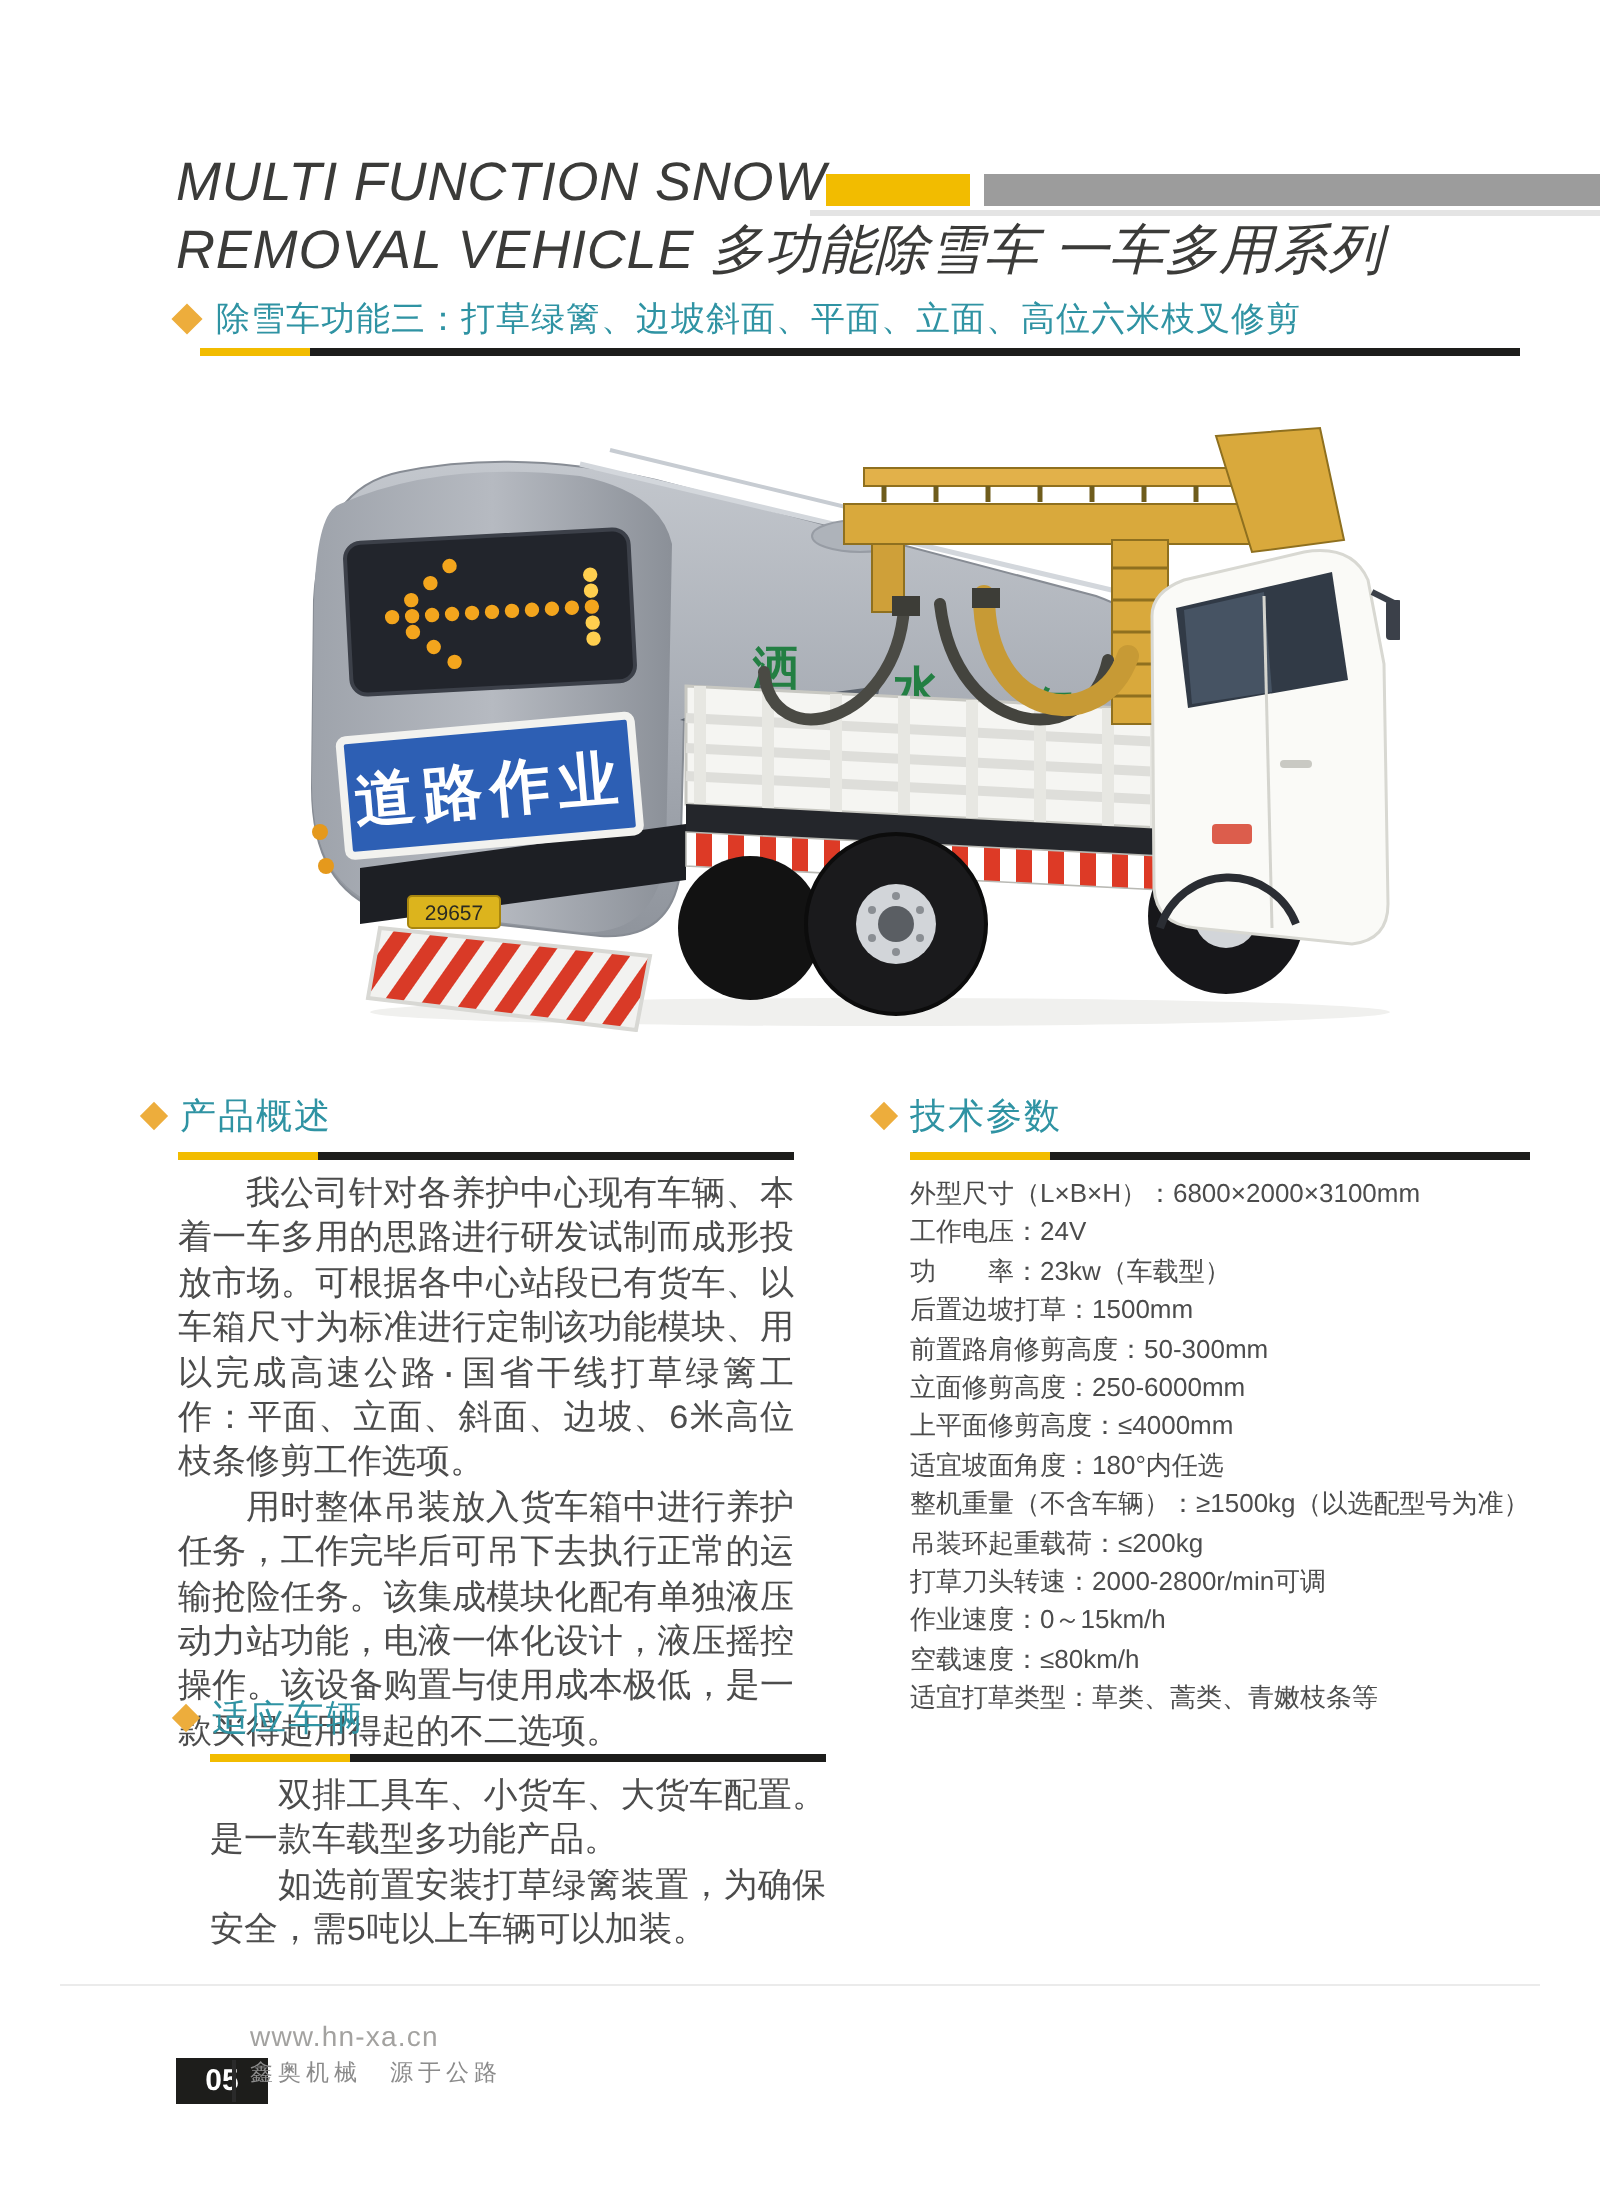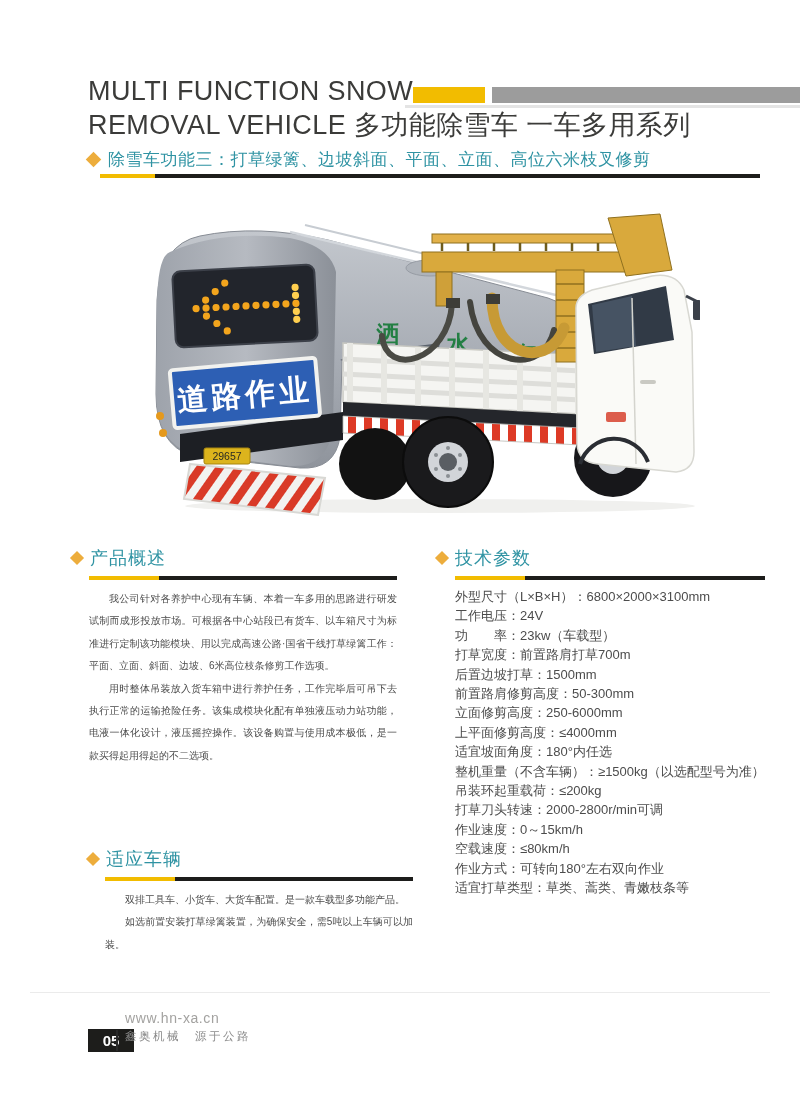--- a/index.html
+++ b/index.html
@@ -3,40 +3,40 @@
 <meta charset="utf-8">
 <style>
   html,body{margin:0;padding:0;background:#ffffff;}
   .page{
     position:relative;width:800px;height:1093px;background:#ffffff;overflow:hidden;
     font-family:"Liberation Sans","DejaVu Sans",sans-serif;color:#4c4c4c;
   }
   .abs{position:absolute;}
 
   
-  .title{left:88px;top:74px;font-size:27px;line-height:34px;color:#3b3b39;letter-spacing:.4px;font-weight:400;}
+  .title{left:88px;top:74px;font-size:27px;line-height:34px;color:#3b3b39;letter-spacing:.4px;font-weight:400;font-style:italic;}
   .bar-yellow{left:413px;top:87px;width:72px;height:16px;background:#F2BC00;}
   .bar-gray{left:492px;top:87px;width:308px;height:16px;background:#9C9C9C;}
   .bar-shadow{left:405px;top:105px;width:395px;height:3px;background:#e4e4e4;}
 
   .subtitle{left:88px;top:148px;display:flex;align-items:center;gap:9px;}
   .diamond{width:10px;height:10px;background:#EDAD3C;transform:rotate(45deg);flex:0 0 auto;}
   .subtitle .diamond{width:11px;height:11px;}
   .subtitle-text{font-size:17px;color:#2F93A3;letter-spacing:.5px;}
   .top-divider{left:100px;top:174px;width:660px;height:4px;
     background:linear-gradient(to right,#F2BC00 0 55px,#1D1D1B 55px);}
 
   
   .section{width:335px;}
   .sec-head{display:flex;align-items:center;gap:8px;}
   .sec-title{font-size:18px;color:#2F93A3;letter-spacing:1px;}
   .sec-rule{height:4px;margin:6px 0 0 17px;width:308px;
     background:linear-gradient(to right,#F2BC00 0 70px,#1D1D1B 70px);}
-  .sec-body{margin:8px 0 0 17px;width:308px;font-size:10px;line-height:22.4px;
-    color:#4c4c4c;text-align:justify;}
+  .sec-body{margin:8px 0 0 17px;width:308px;font-size:17px;line-height:22.4px;
+    color:#4c4c4c;text-align:justify;font-family:Liberation Mono, monospace;}
   .sec-body p{margin:0;text-indent:2em;}
 
   .sec-overview{left:72px;top:546px;}
   .sec-vehicles{left:88px;top:847px;}
 
   .sec-specs{left:437px;top:546px;width:345px;}
   .sec-specs .sec-rule{margin-left:18px;width:310px;}
   .spec-list{margin:7px 0 12px 18px;font-size:13px;line-height:19.4px;color:#4c4c4c;white-space:nowrap;}
 
   
@@ -246,32 +246,30 @@
   <div class="abs section sec-specs">
     <div class="sec-head">
       <span class="diamond"></span>
       <span class="sec-title">技术参数</span>
     </div>
     <div class="sec-rule"></div>
     <div class="spec-list">
       <div>外型尺寸（L×B×H）：6800×2000×3100mm</div>
       <div>工作电压：24V</div>
       <div>功　　率：23kw（车载型）</div>
-      <div>打草宽度：前置路肩打草700m</div>
       <div>后置边坡打草：1500mm</div>
       <div>前置路肩修剪高度：50-300mm</div>
       <div>立面修剪高度：250-6000mm</div>
       <div>上平面修剪高度：≤4000mm</div>
       <div>适宜坡面角度：180°内任选</div>
       <div>整机重量（不含车辆）：≥1500kg（以选配型号为准）</div>
       <div>吊装环起重载荷：≤200kg</div>
       <div>打草刀头转速：2000-2800r/min可调</div>
       <div>作业速度：0～15km/h</div>
       <div>空载速度：≤80km/h</div>
-      <div>作业方式：可转向180°左右双向作业</div>
       <div>适宜打草类型：草类、蒿类、青嫩枝条等</div>
     </div>
   </div>
 
   <div class="abs footer-rule"></div>
   <div class="abs page-num">05</div>
   <div class="abs footer-sep"></div>
   <div class="abs footer-company">鑫奥机械　源于公路</div>
   <div class="abs footer-url">www.hn-xa.cn</div>
 

